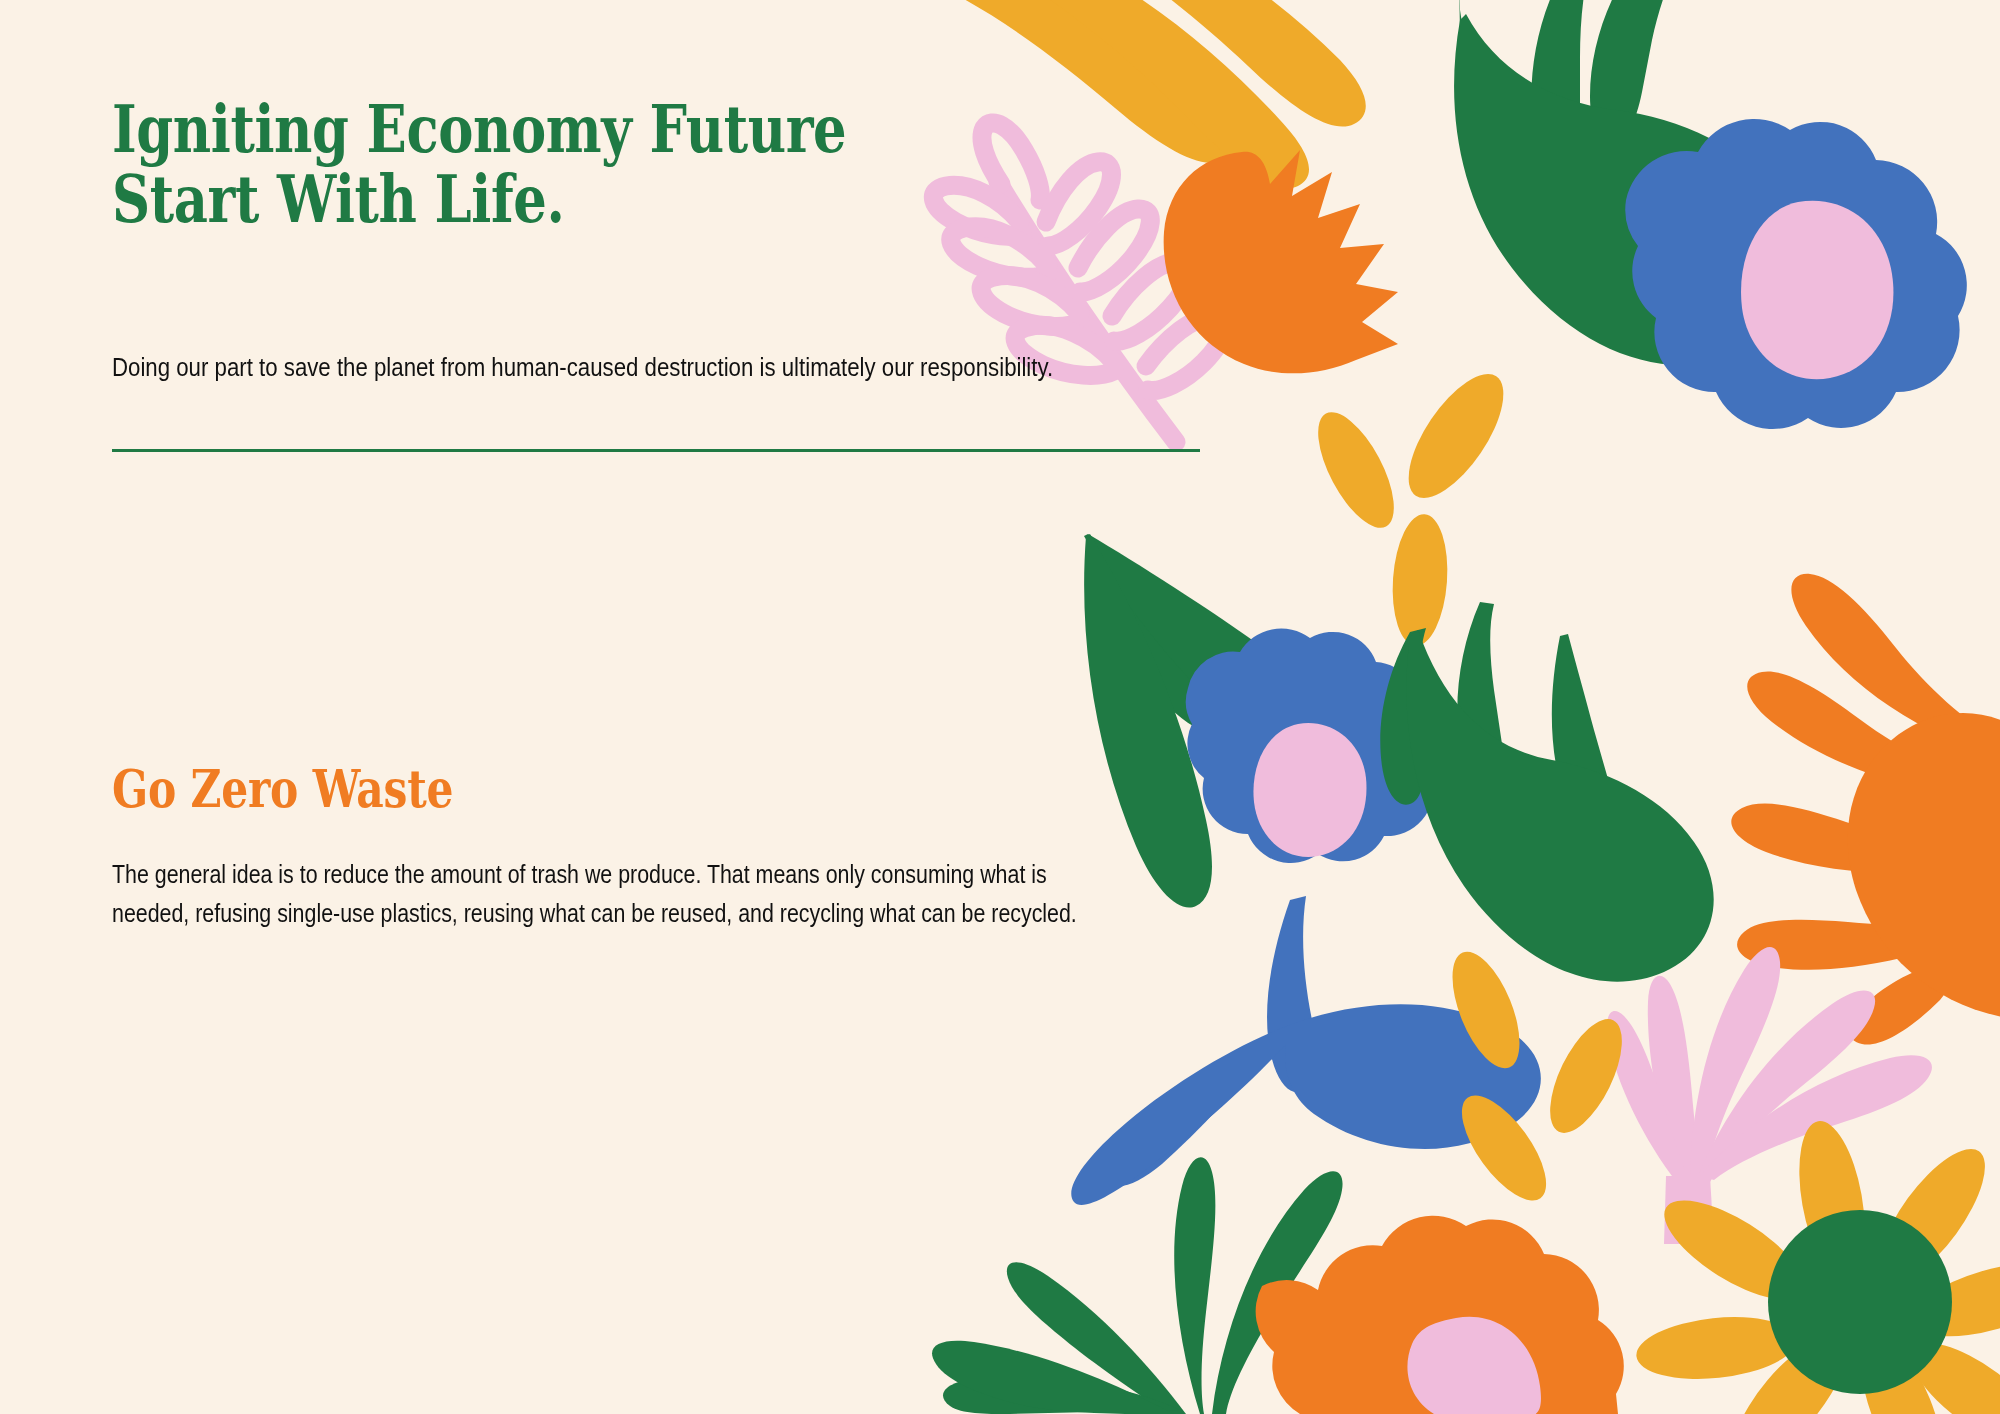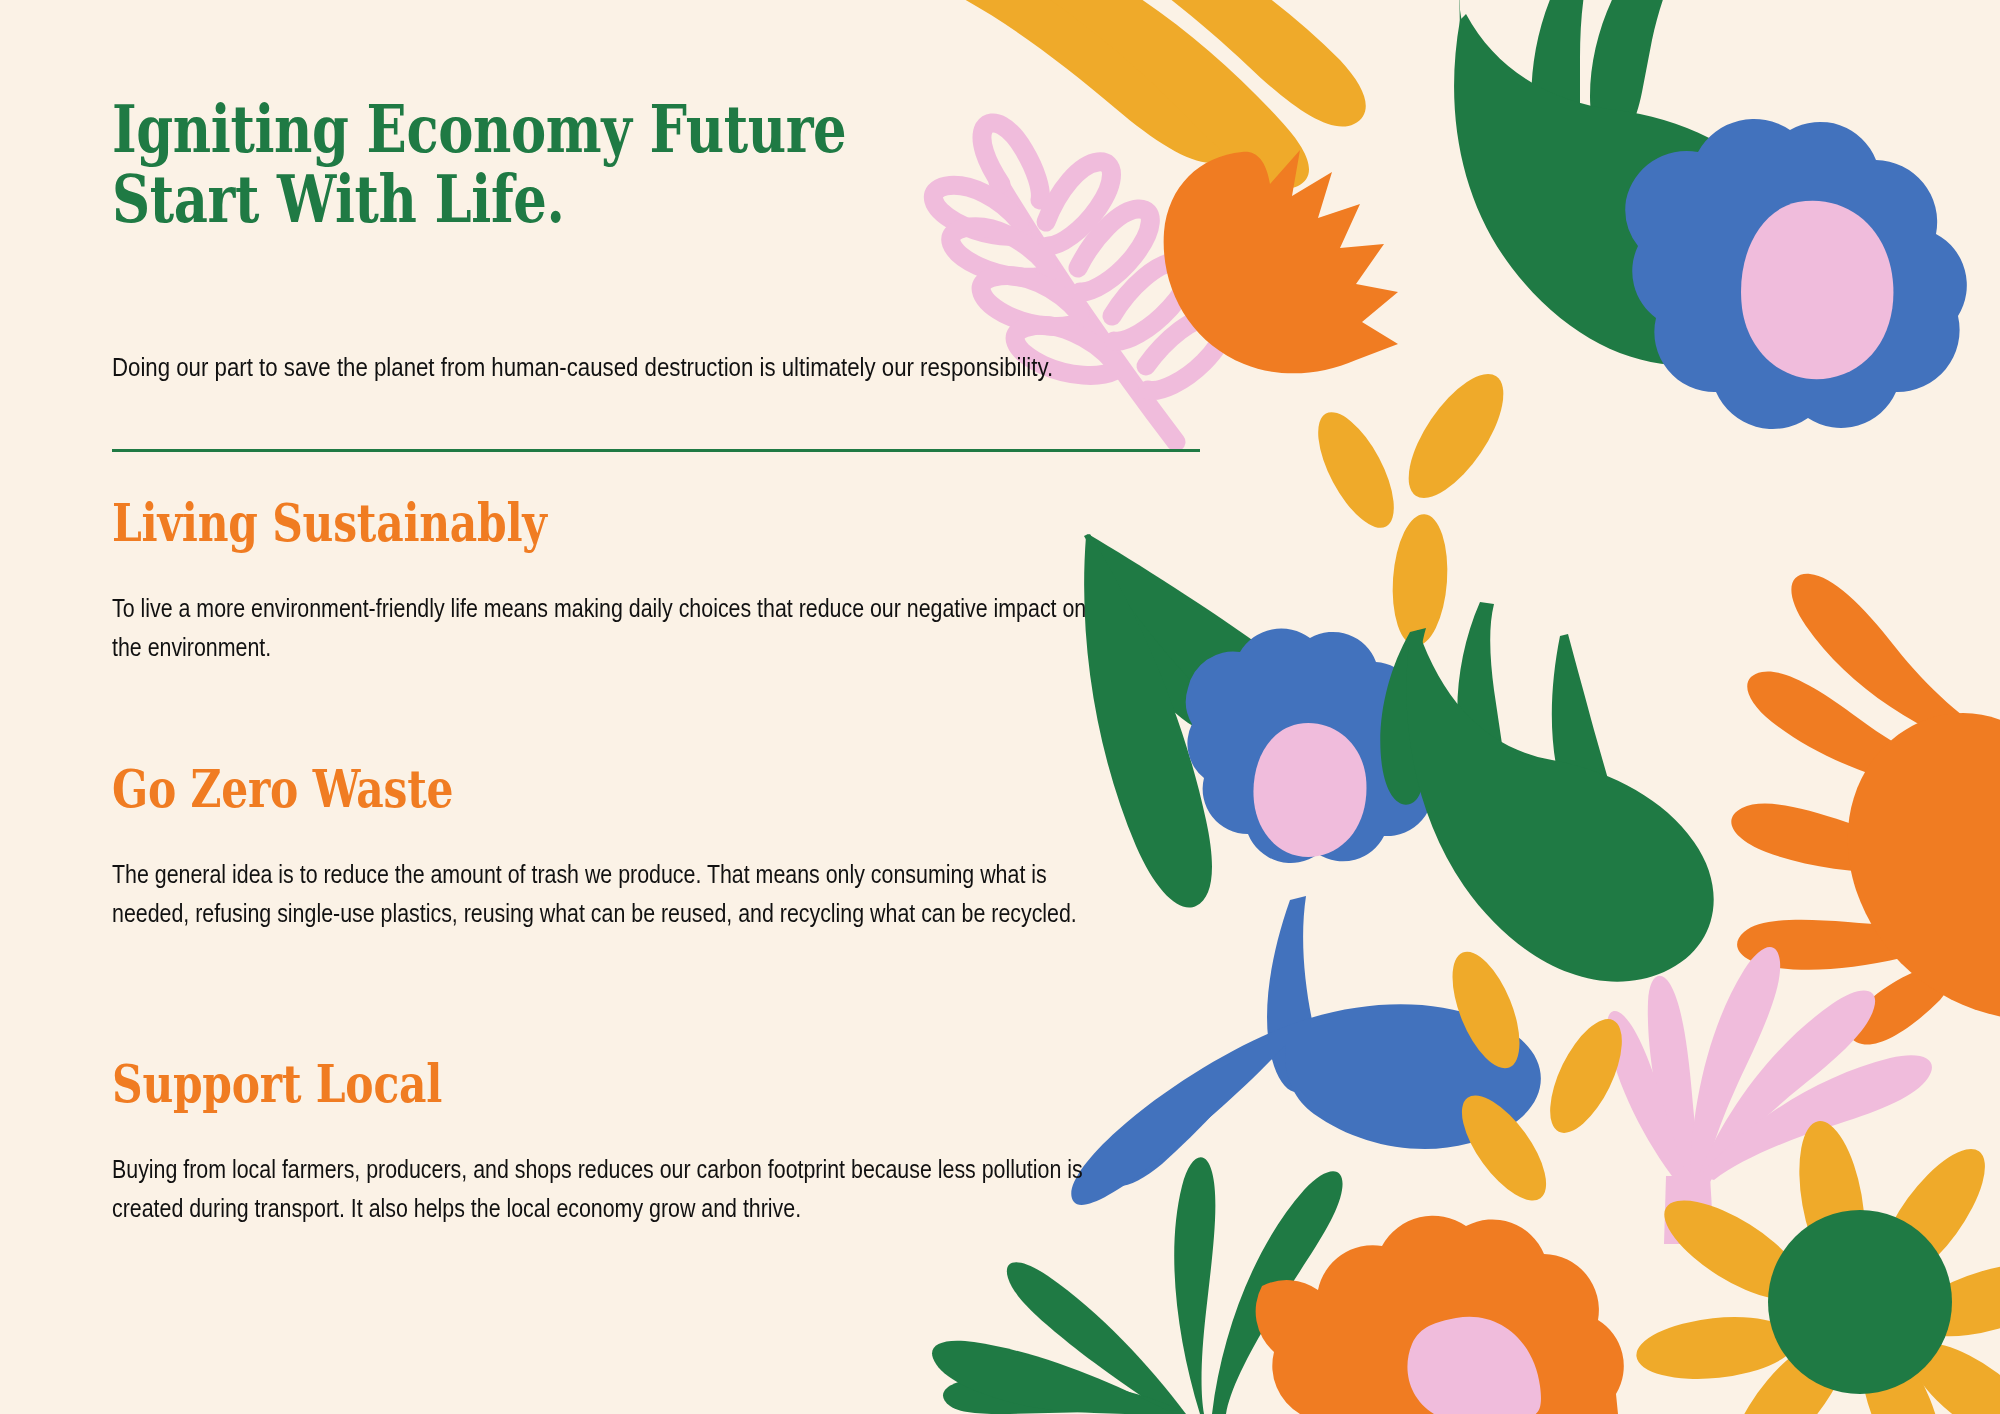--- a/index.html
+++ b/index.html
@@ -375,29 +375,21 @@
   </div>
 
   <div id="content">
 
     <h1 class="headline"><span>Igniting Economy Future</span><br><span>Start With Life.</span></h1>
 
     <p class="intro">Doing our part to save the planet from human-caused destruction is ultimately our responsibility.</p>
 
     <div class="rule"></div>
 
-    <section class="section" id="sec0">
-      <h2 class="section-title">Living Sustainably</h2>
-      <p class="section-body">To live a more environment-friendly life means making daily choices that reduce our negative impact on the environment.</p>
-    </section>
 
     <section class="section" id="sec1">
       <h2 class="section-title">Go Zero Waste</h2>
       <p class="section-body">The general idea is to reduce the amount of trash we produce. That means only consuming what is needed, refusing single-use plastics, reusing what can be reused, and recycling what can be recycled.</p>
     </section>
 
-    <section class="section" id="sec2">
-      <h2 class="section-title">Support Local</h2>
-      <p class="section-body">Buying from local farmers, producers, and shops reduces our carbon footprint because less pollution is created during transport. It also helps the local economy grow and thrive.</p>
-    </section>
 
   </div>
 </div>
 
 </body></html>

